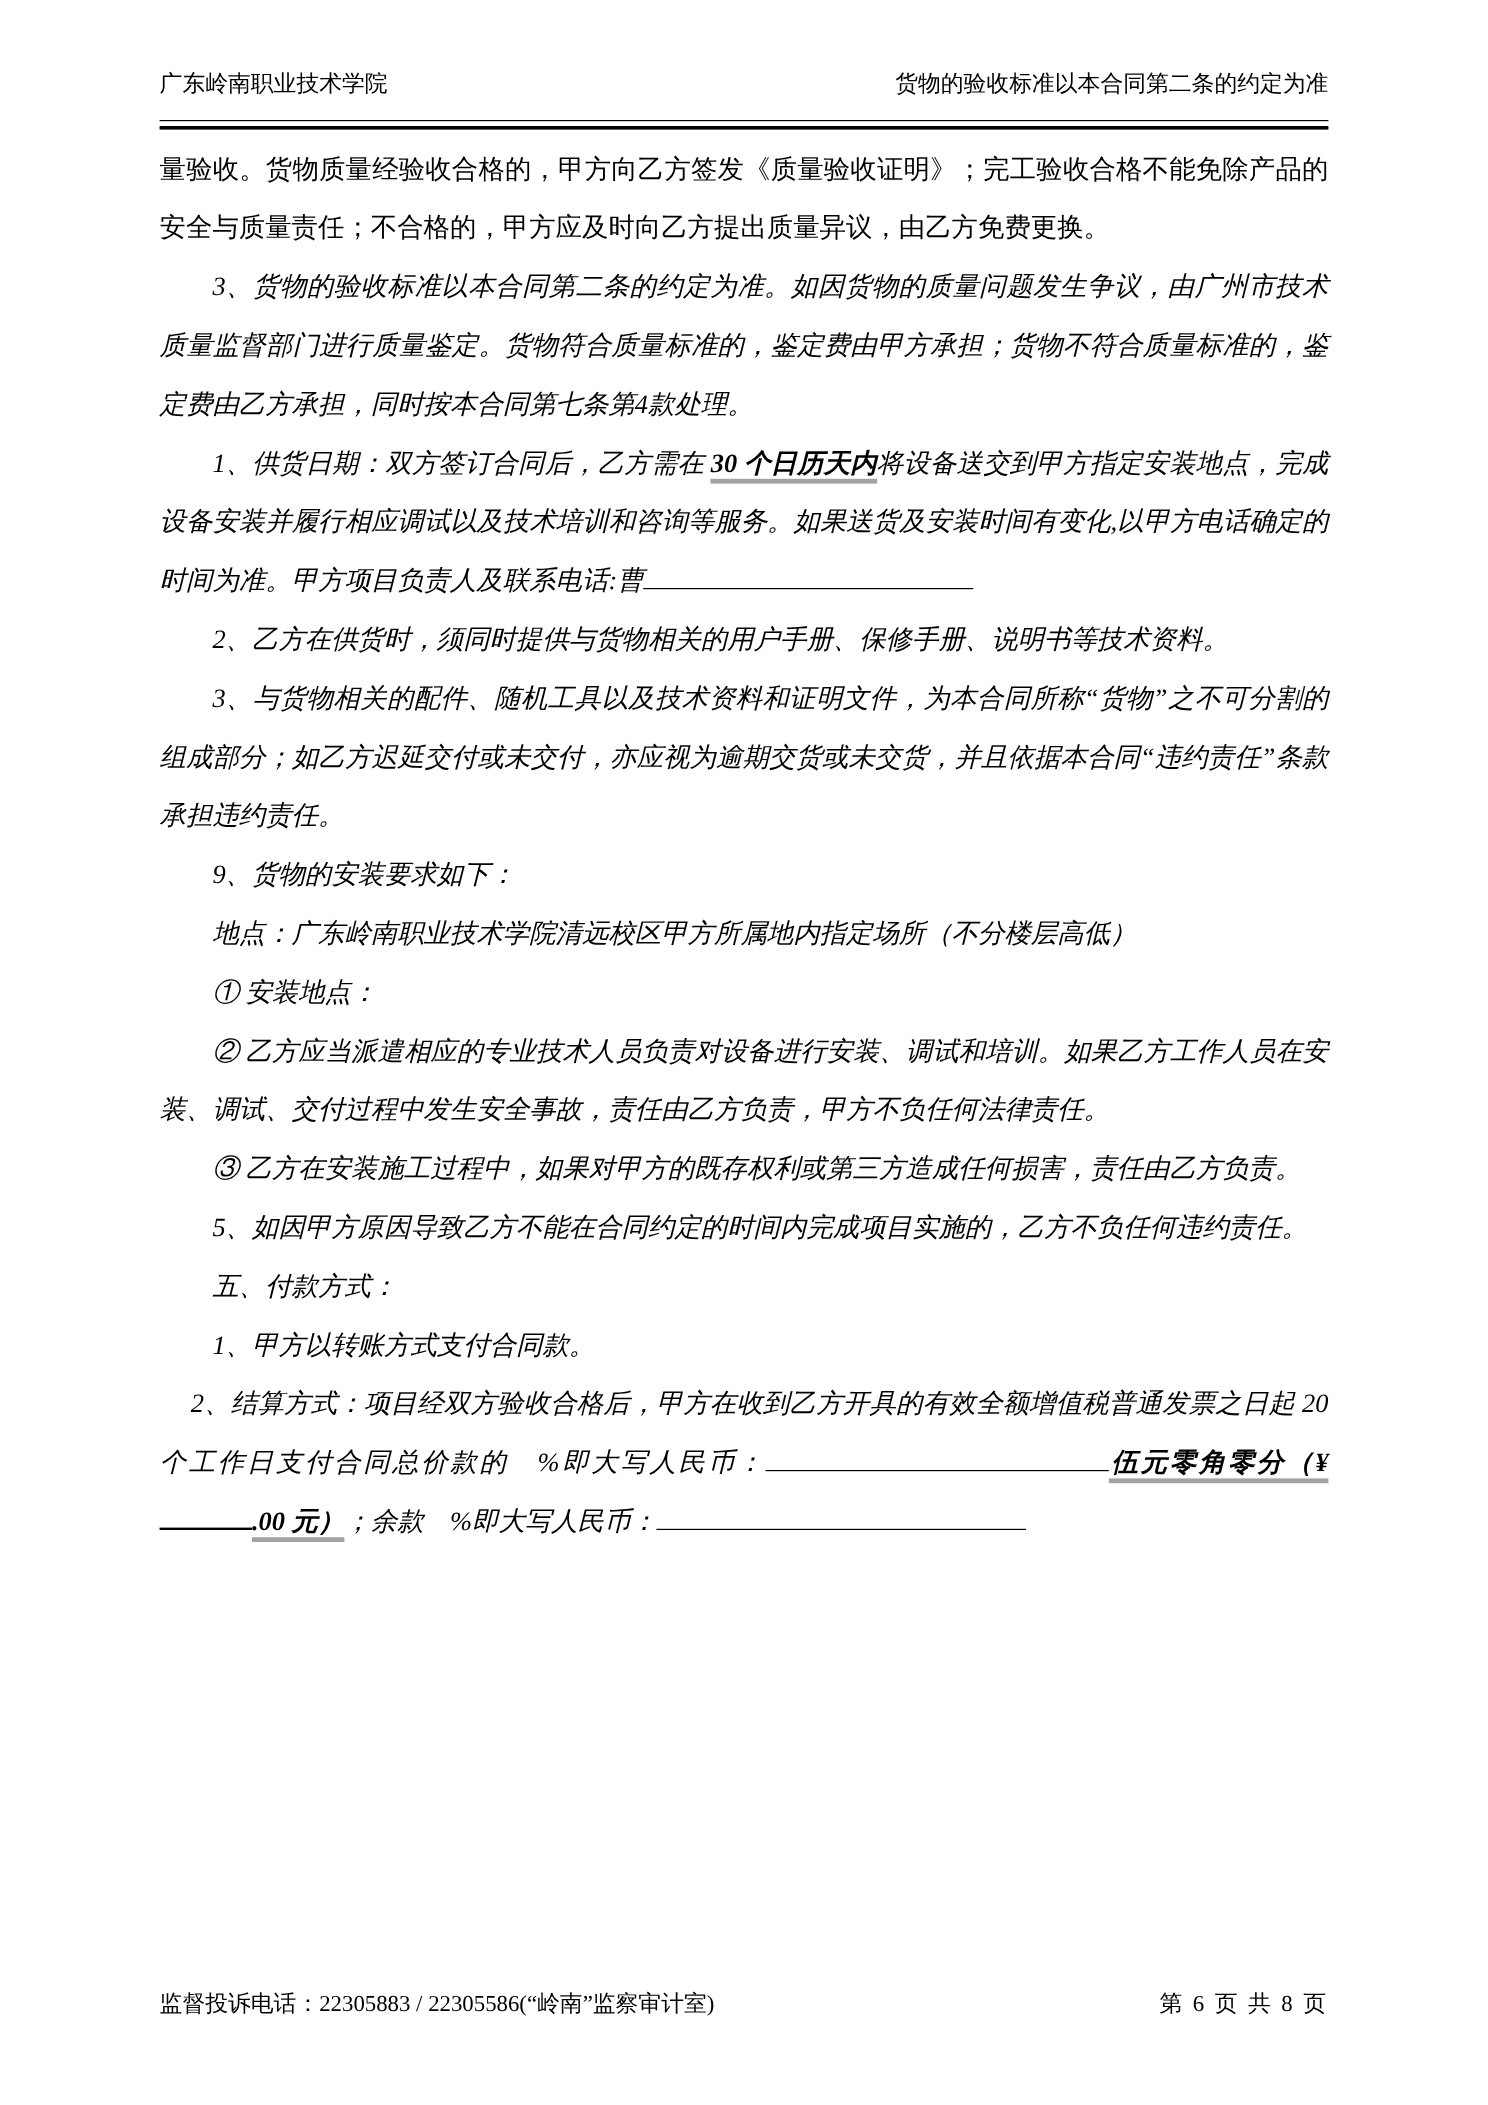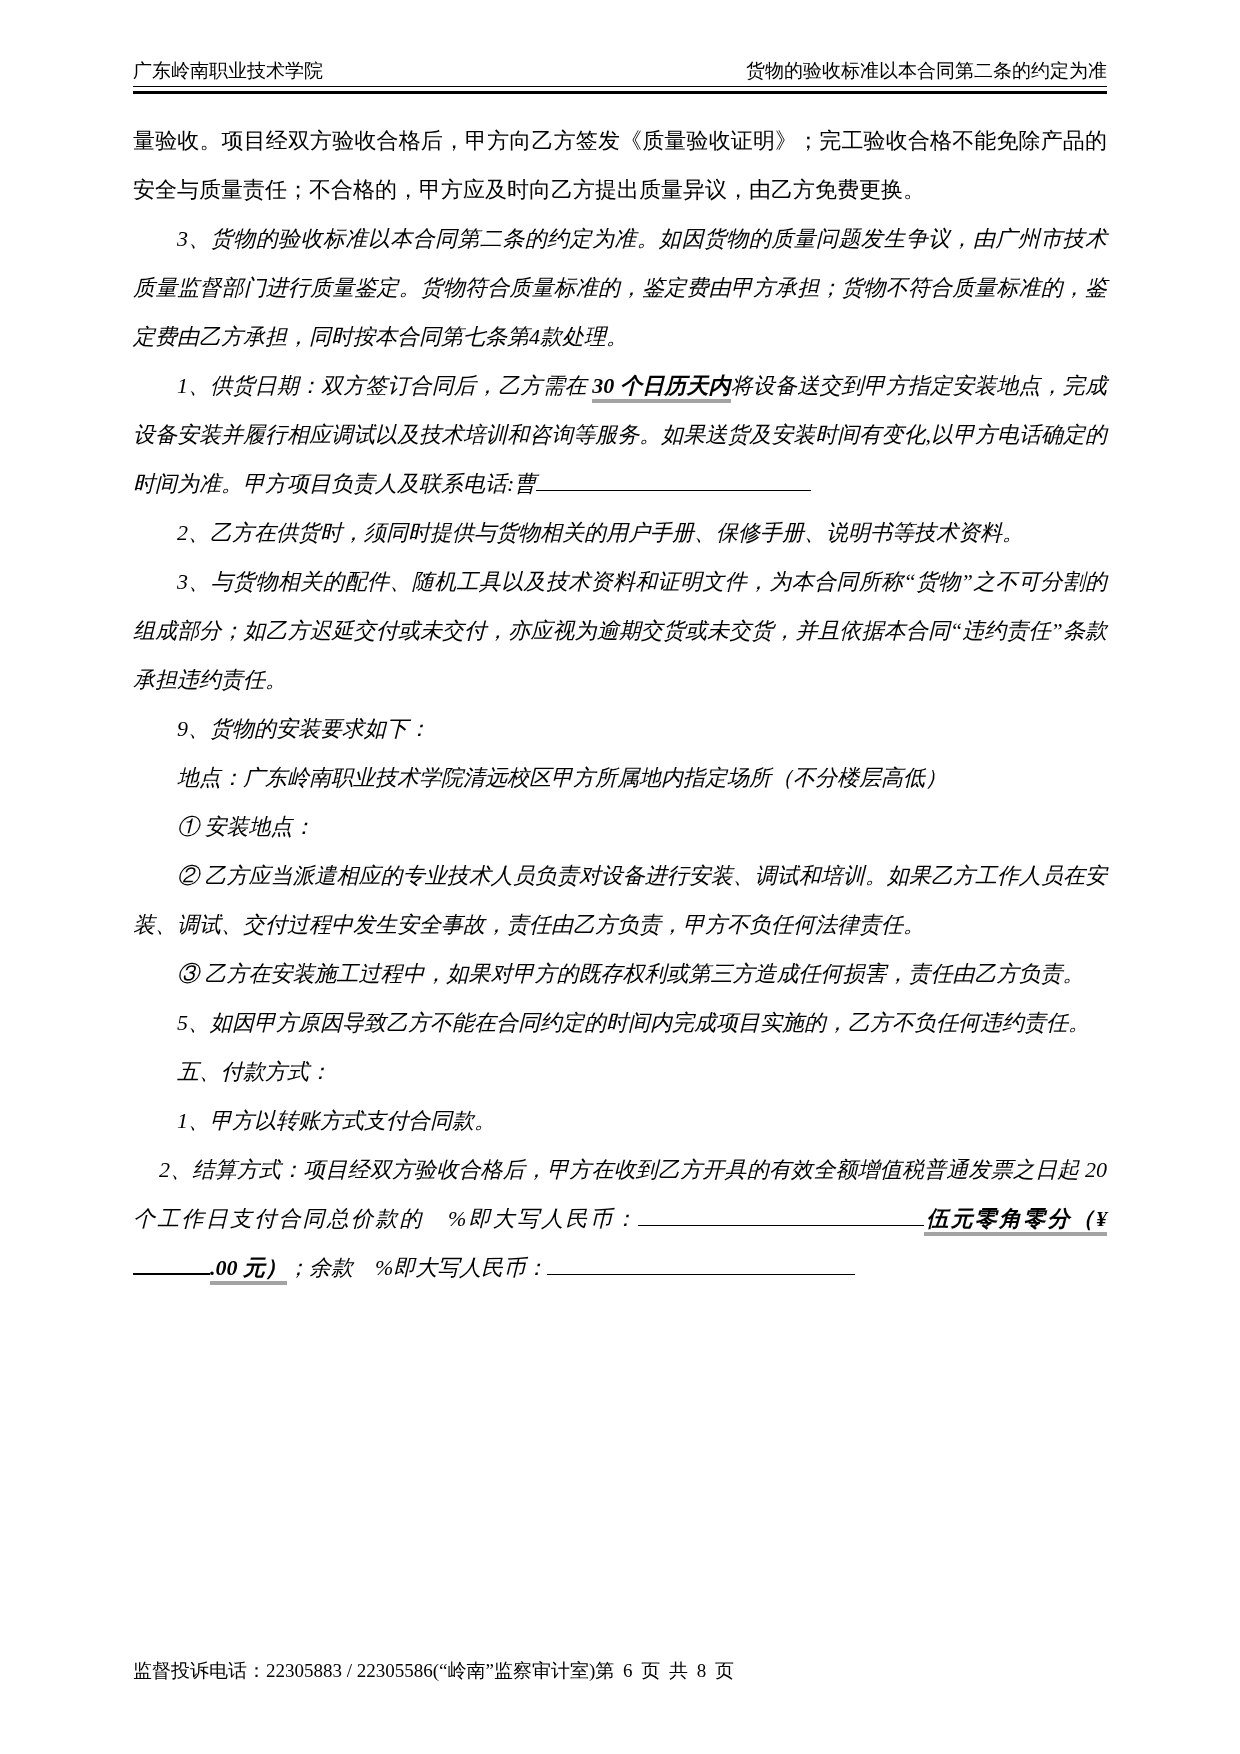--- a/index.html
+++ b/index.html
@@ -19,21 +19,21 @@
   .header {
     position: absolute;
     left: 133px; right: 133px; top: 58px;
   }
   .header-row {
     display: flex;
     justify-content: space-between;
     align-items: flex-end;
     font-size: 19px;
     line-height: 26px;
-    padding-bottom: 2px;
+    padding-bottom: 16px;
     border-bottom: 1px solid #000;
   }
   .header-thick-rule {
     height: 2.5px;
     background: #000;
     margin-top: 4px;
   }
   
   .content {
     position: absolute;
@@ -55,41 +55,41 @@
     height: 1em;
     border-bottom: 1.5px solid #000;
     vertical-align: baseline;
   }
   .seg-blank-bold { border-bottom: 2px solid #000; }
   
   .footer {
     position: absolute;
     left: 133px; right: 133px; top: 1658px;
     display: flex;
-    justify-content: flex-start;
+    justify-content: space-between;
     font-size: 19px;
     line-height: 26px;
   }
   .footer-right { letter-spacing: 2px; }
 </style>
 </head>
 <body>
 
 <div class="page">
 
   <div class="header">
     <div class="header-row">
       <span>广东岭南职业技术学院</span>
       <span>货物的验收标准以本合同第二条的约定为准</span>
     </div>
     <div class="header-thick-rule"></div>
   </div>
 
   <div class="content" id="content">
-      <p class="para"><span>量验收。项目经双方验收合格后，甲方向乙方签发《质量验收证明》；完工验收合格不能免除产品的安全与质量责任；不合格的，甲方应及时向乙方提出质量异议，由乙方免费更换。</span></p>
+      <p class="para"><span>量验收。货物质量经验收合格的，甲方向乙方签发《质量验收证明》；完工验收合格不能免除产品的安全与质量责任；不合格的，甲方应及时向乙方提出质量异议，由乙方免费更换。</span></p>
       <p class="para ind2"><span>3、货物的验收标准以本合同第二条的约定为准。如因货物的质量问题发生争议，由广州市技术质量监督部门进行质量鉴定。货物符合质量标准的，鉴定费由甲方承担；货物不符合质量标准的，鉴定费由乙方承担，同时按本合同第七条第4款处理。</span></p>
       <p class="para ind2"><span>1、供货日期：双方签订合同后，乙方需在 </span><span class="seg-bold-underline">30 个日历天内</span><span>将设备送交到甲方指定安装地点，完成设备安装并履行相应调试以及技术培训和咨询等服务。如果送货及安装时间有变化,以甲方电话确定的时间为准。甲方项目负责人及联系电话:曹</span><span class="seg-blank" style="width: 12.5em;"></span></p>
       <p class="para ind2"><span>2、乙方在供货时，须同时提供与货物相关的用户手册、保修手册、说明书等技术资料。</span></p>
       <p class="para ind2"><span>3、与货物相关的配件、随机工具以及技术资料和证明文件，为本合同所称“货物”之不可分割的组成部分；如乙方迟延交付或未交付，亦应视为逾期交货或未交货，并且依据本合同“违约责任”条款承担违约责任。</span></p>
       <p class="para ind2"><span>9、货物的安装要求如下：</span></p>
       <p class="para ind2"><span>地点：广东岭南职业技术学院清远校区甲方所属地内指定场所（不分楼层高低）</span></p>
       <p class="para ind2"><span>① 安装地点：</span></p>
       <p class="para ind2"><span>② 乙方应当派遣相应的专业技术人员负责对设备进行安装、调试和培训。如果乙方工作人员在安装、调试、交付过程中发生安全事故，责任由乙方负责，甲方不负任何法律责任。</span></p>
       <p class="para ind2"><span>③ 乙方在安装施工过程中，如果对甲方的既存权利或第三方造成任何损害，责任由乙方负责。</span></p>
       <p class="para ind2"><span>5、如因甲方原因导致乙方不能在合同约定的时间内完成项目实施的，乙方不负任何违约责任。</span></p>

